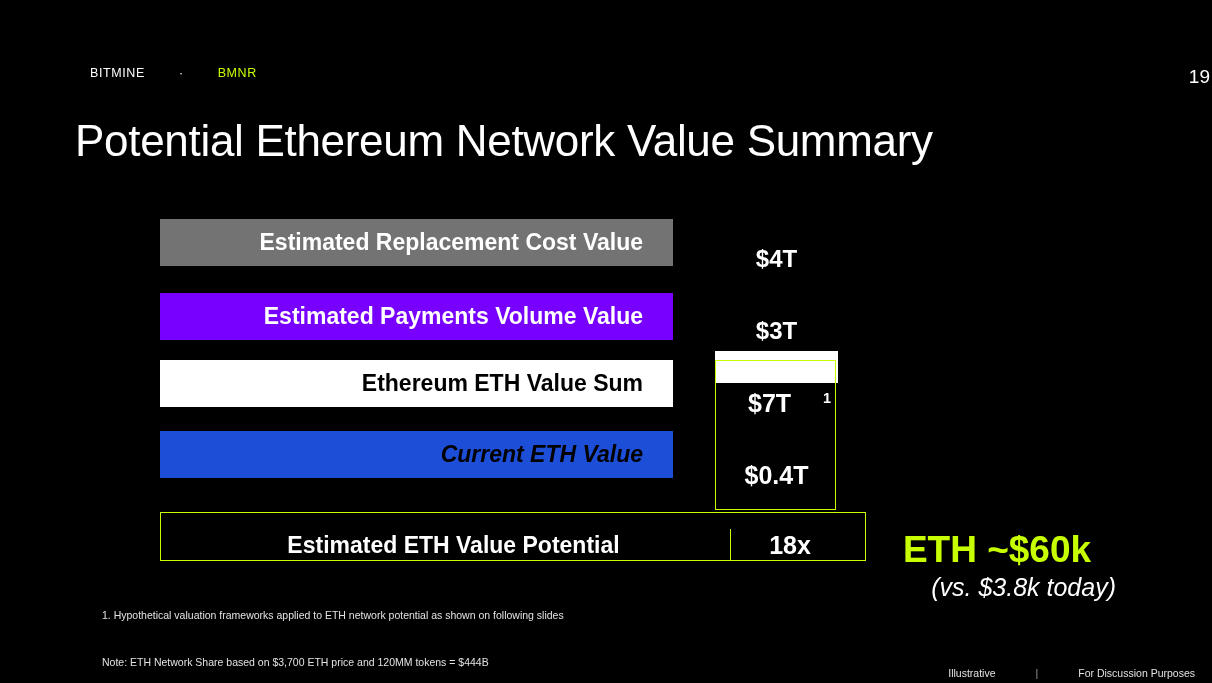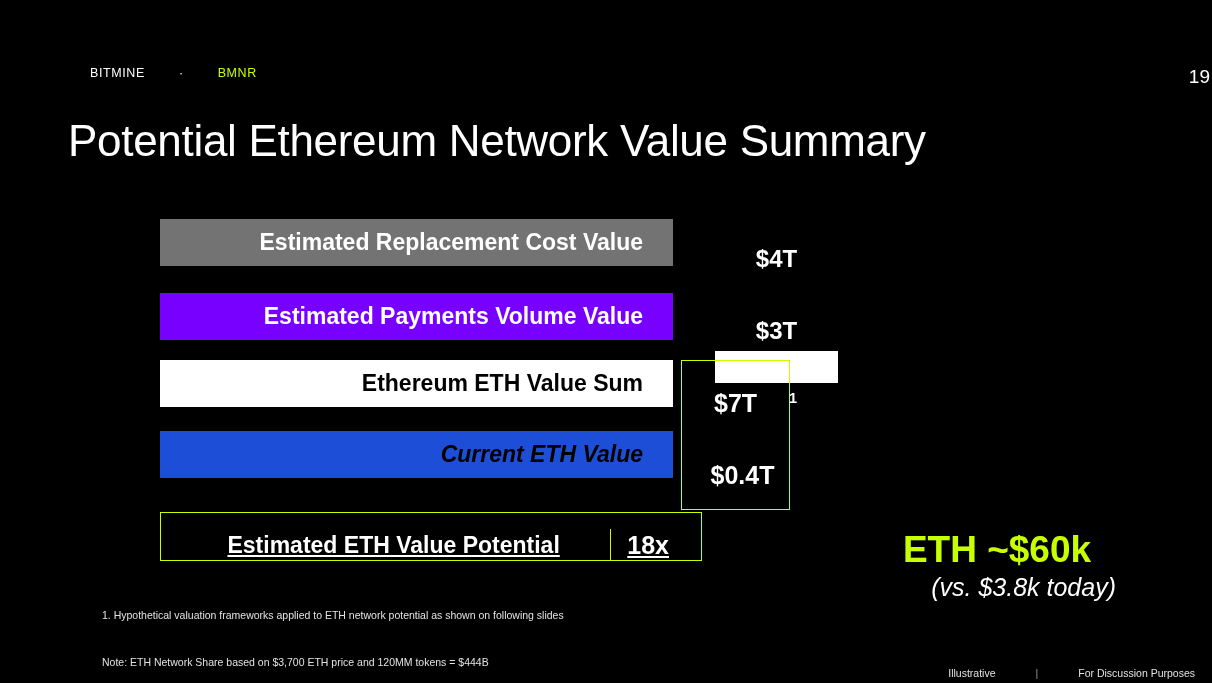--- a/index.html
+++ b/index.html
@@ -37,21 +37,21 @@
     right: 18px;
     top: 18px;
     font-size: 19px;
     color: #ffffff;
     font-weight: 400;
   }
 
   
   .slide-title {
     position: absolute;
-    left: 20px;
+    left: 27px;
     top: 68px;
     font-size: 44px;
     font-weight: 400;
     color: #ffffff;
     letter-spacing: -0.3px;
     white-space: nowrap;
   }
 
   
   .diagram { position: absolute; left: 0; top: 0; width: 1212px; height: 683px; }
@@ -94,23 +94,23 @@
     left: 683px;
     top: 319px;
     width: 123px;
     height: 2px;
     background: #ffffff;
   }
 
   
   .sum-box {
     position: absolute;
-    left: 649px;
+    left: 683px;
     top: 328px;
-    width: 109px;
+    width: 121px;
     height: 150px;
     border: 1px solid #c8ff00;
   }
   .sum-box .value-3 {
     position: absolute;
     left: 0; top: 12px; width: 121px;
     text-align: center;
     font-size: 25px; font-weight: bold; color: #ffffff;
     white-space: nowrap;
   }
@@ -121,25 +121,24 @@
     font-size: 25px; font-weight: bold; color: #ffffff;
     white-space: nowrap;
   }
   sup { font-size: 0.58em; vertical-align: super; font-weight: bold; }
 
   
   .potential-row {
     position: absolute;
     left: 128px;
     top: 480px;
-    width: 542px;
+    width: 706px;
     height: 49px;
     border: 1px solid #c8ff00;
     display: flex;
-    text-decoration: underline;
   }
   .potential-label {
     width: 554px;
     border-right: 1px solid #c8ff00;
     display: flex;
     align-items: center;
     justify-content: center;
     font-size: 23px;
     font-weight: bold;
     color: #ffffff;

